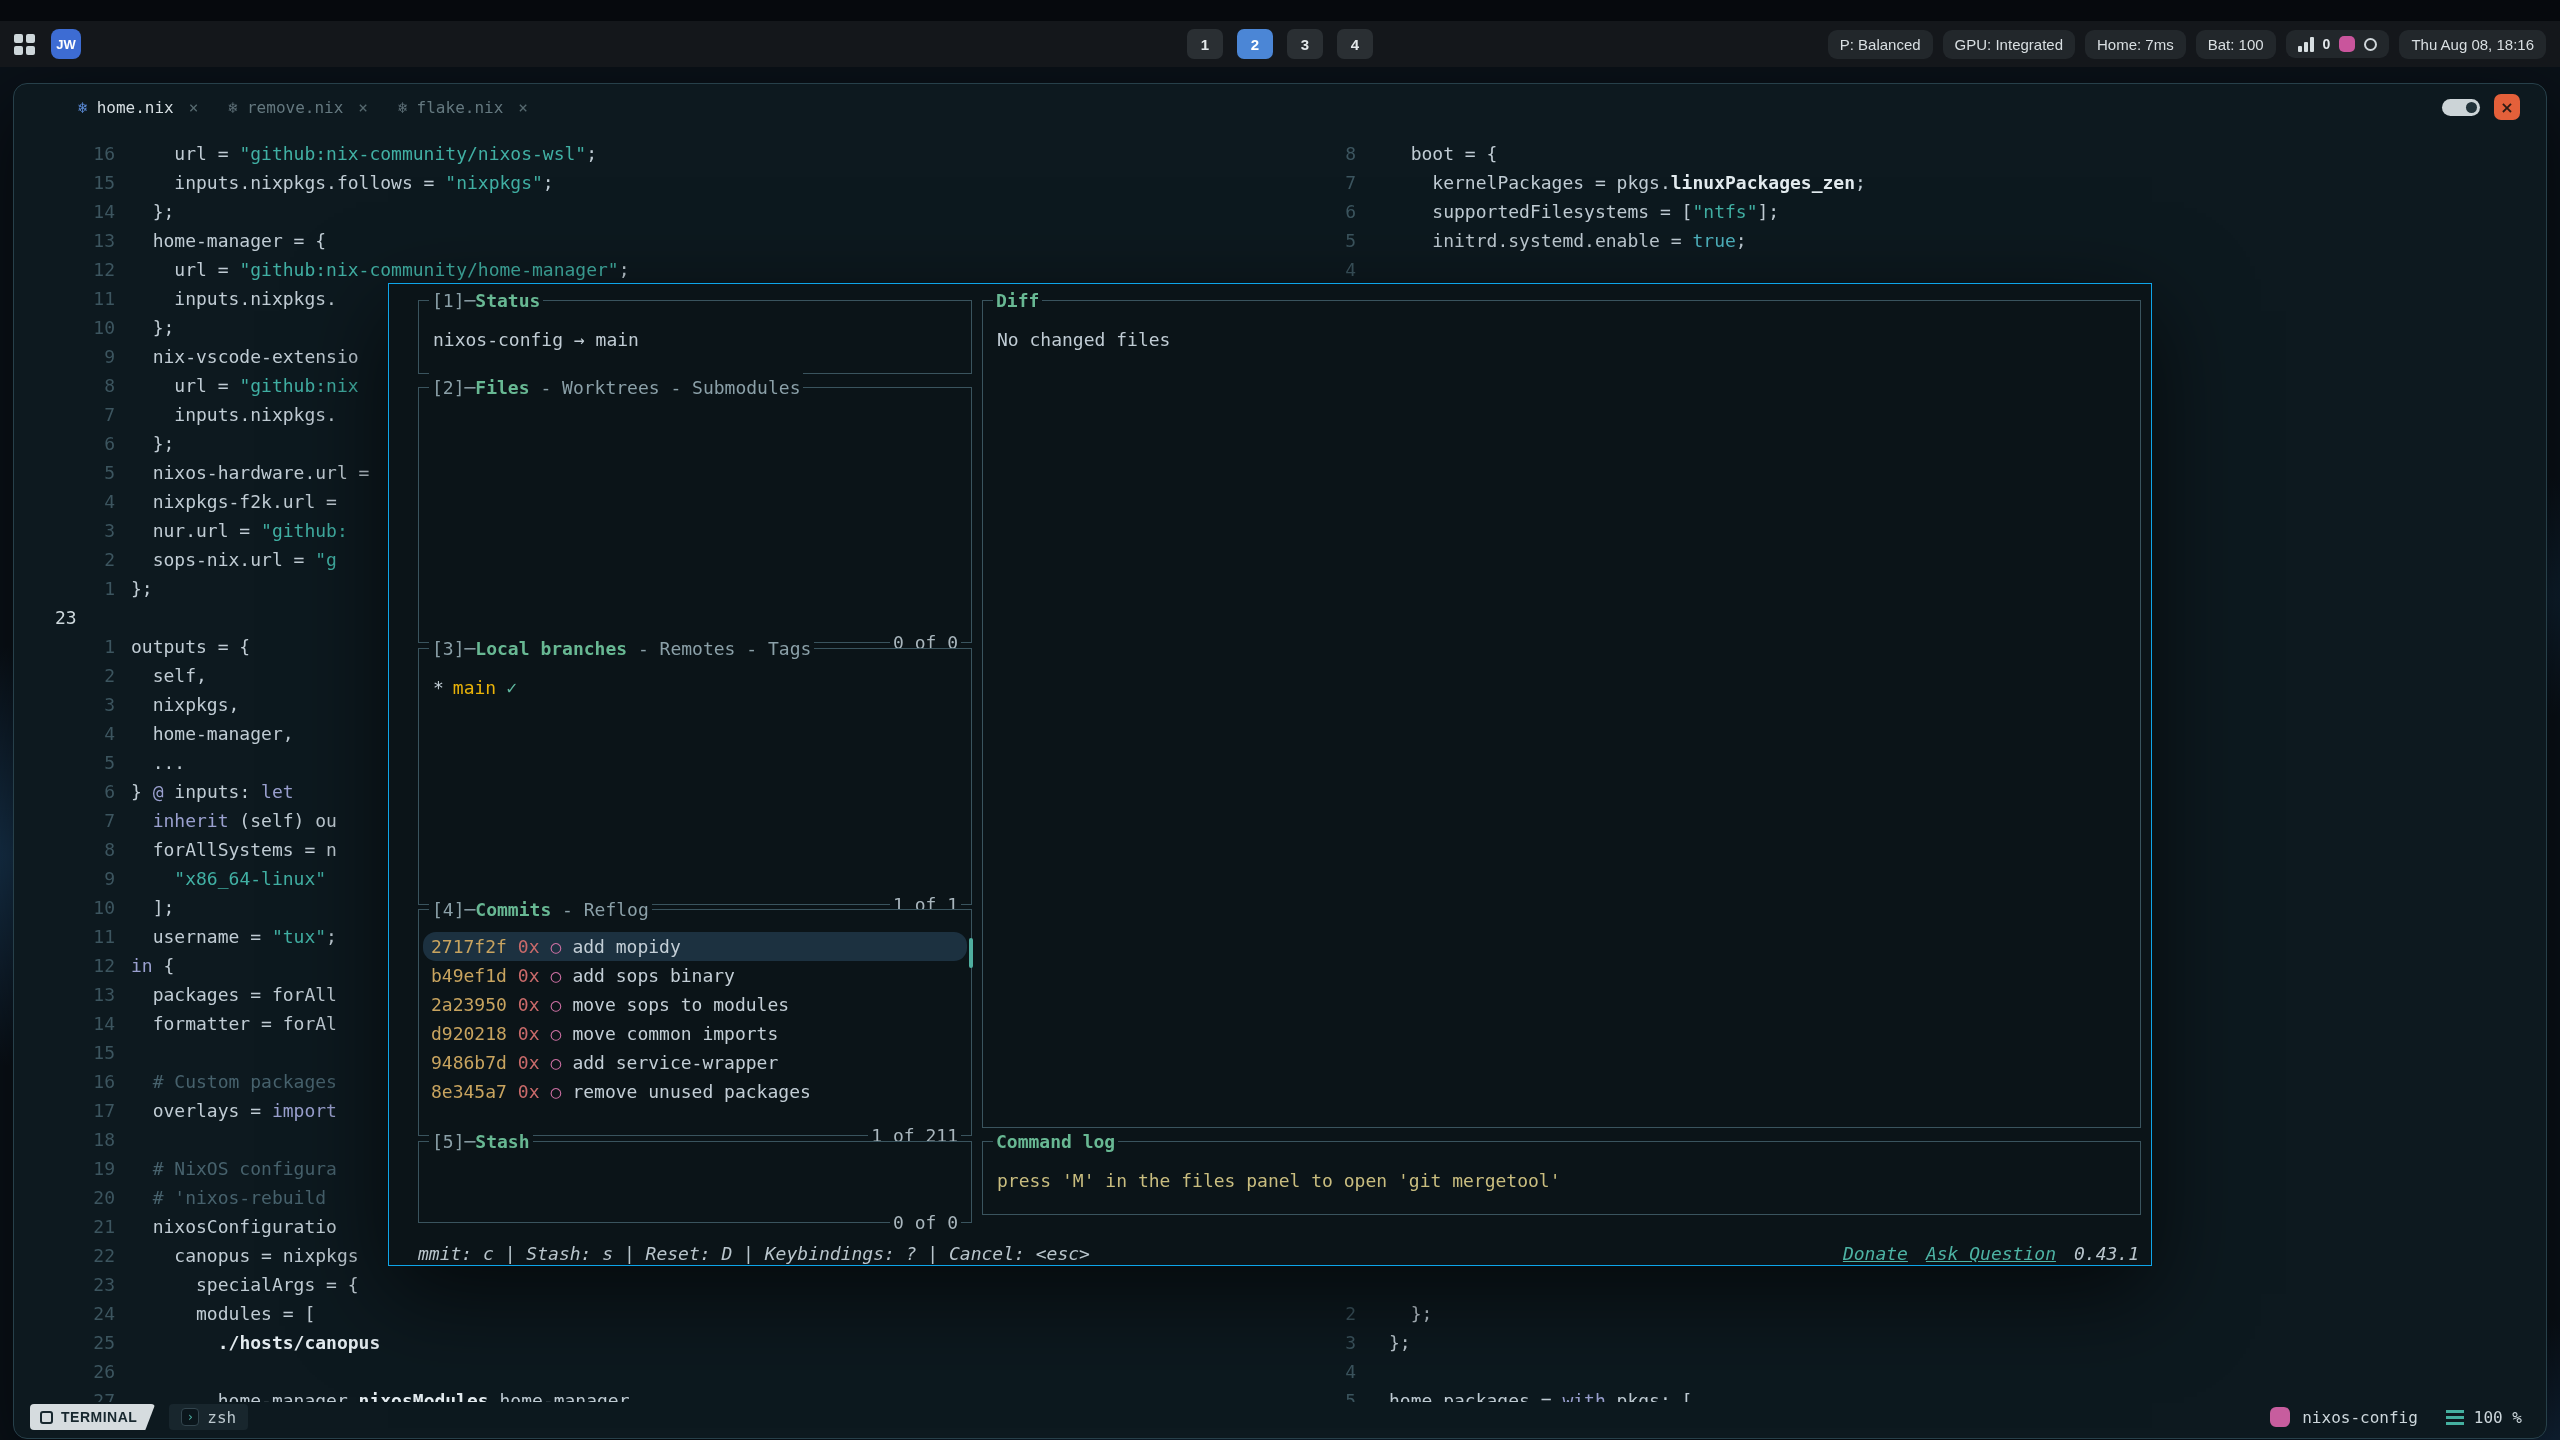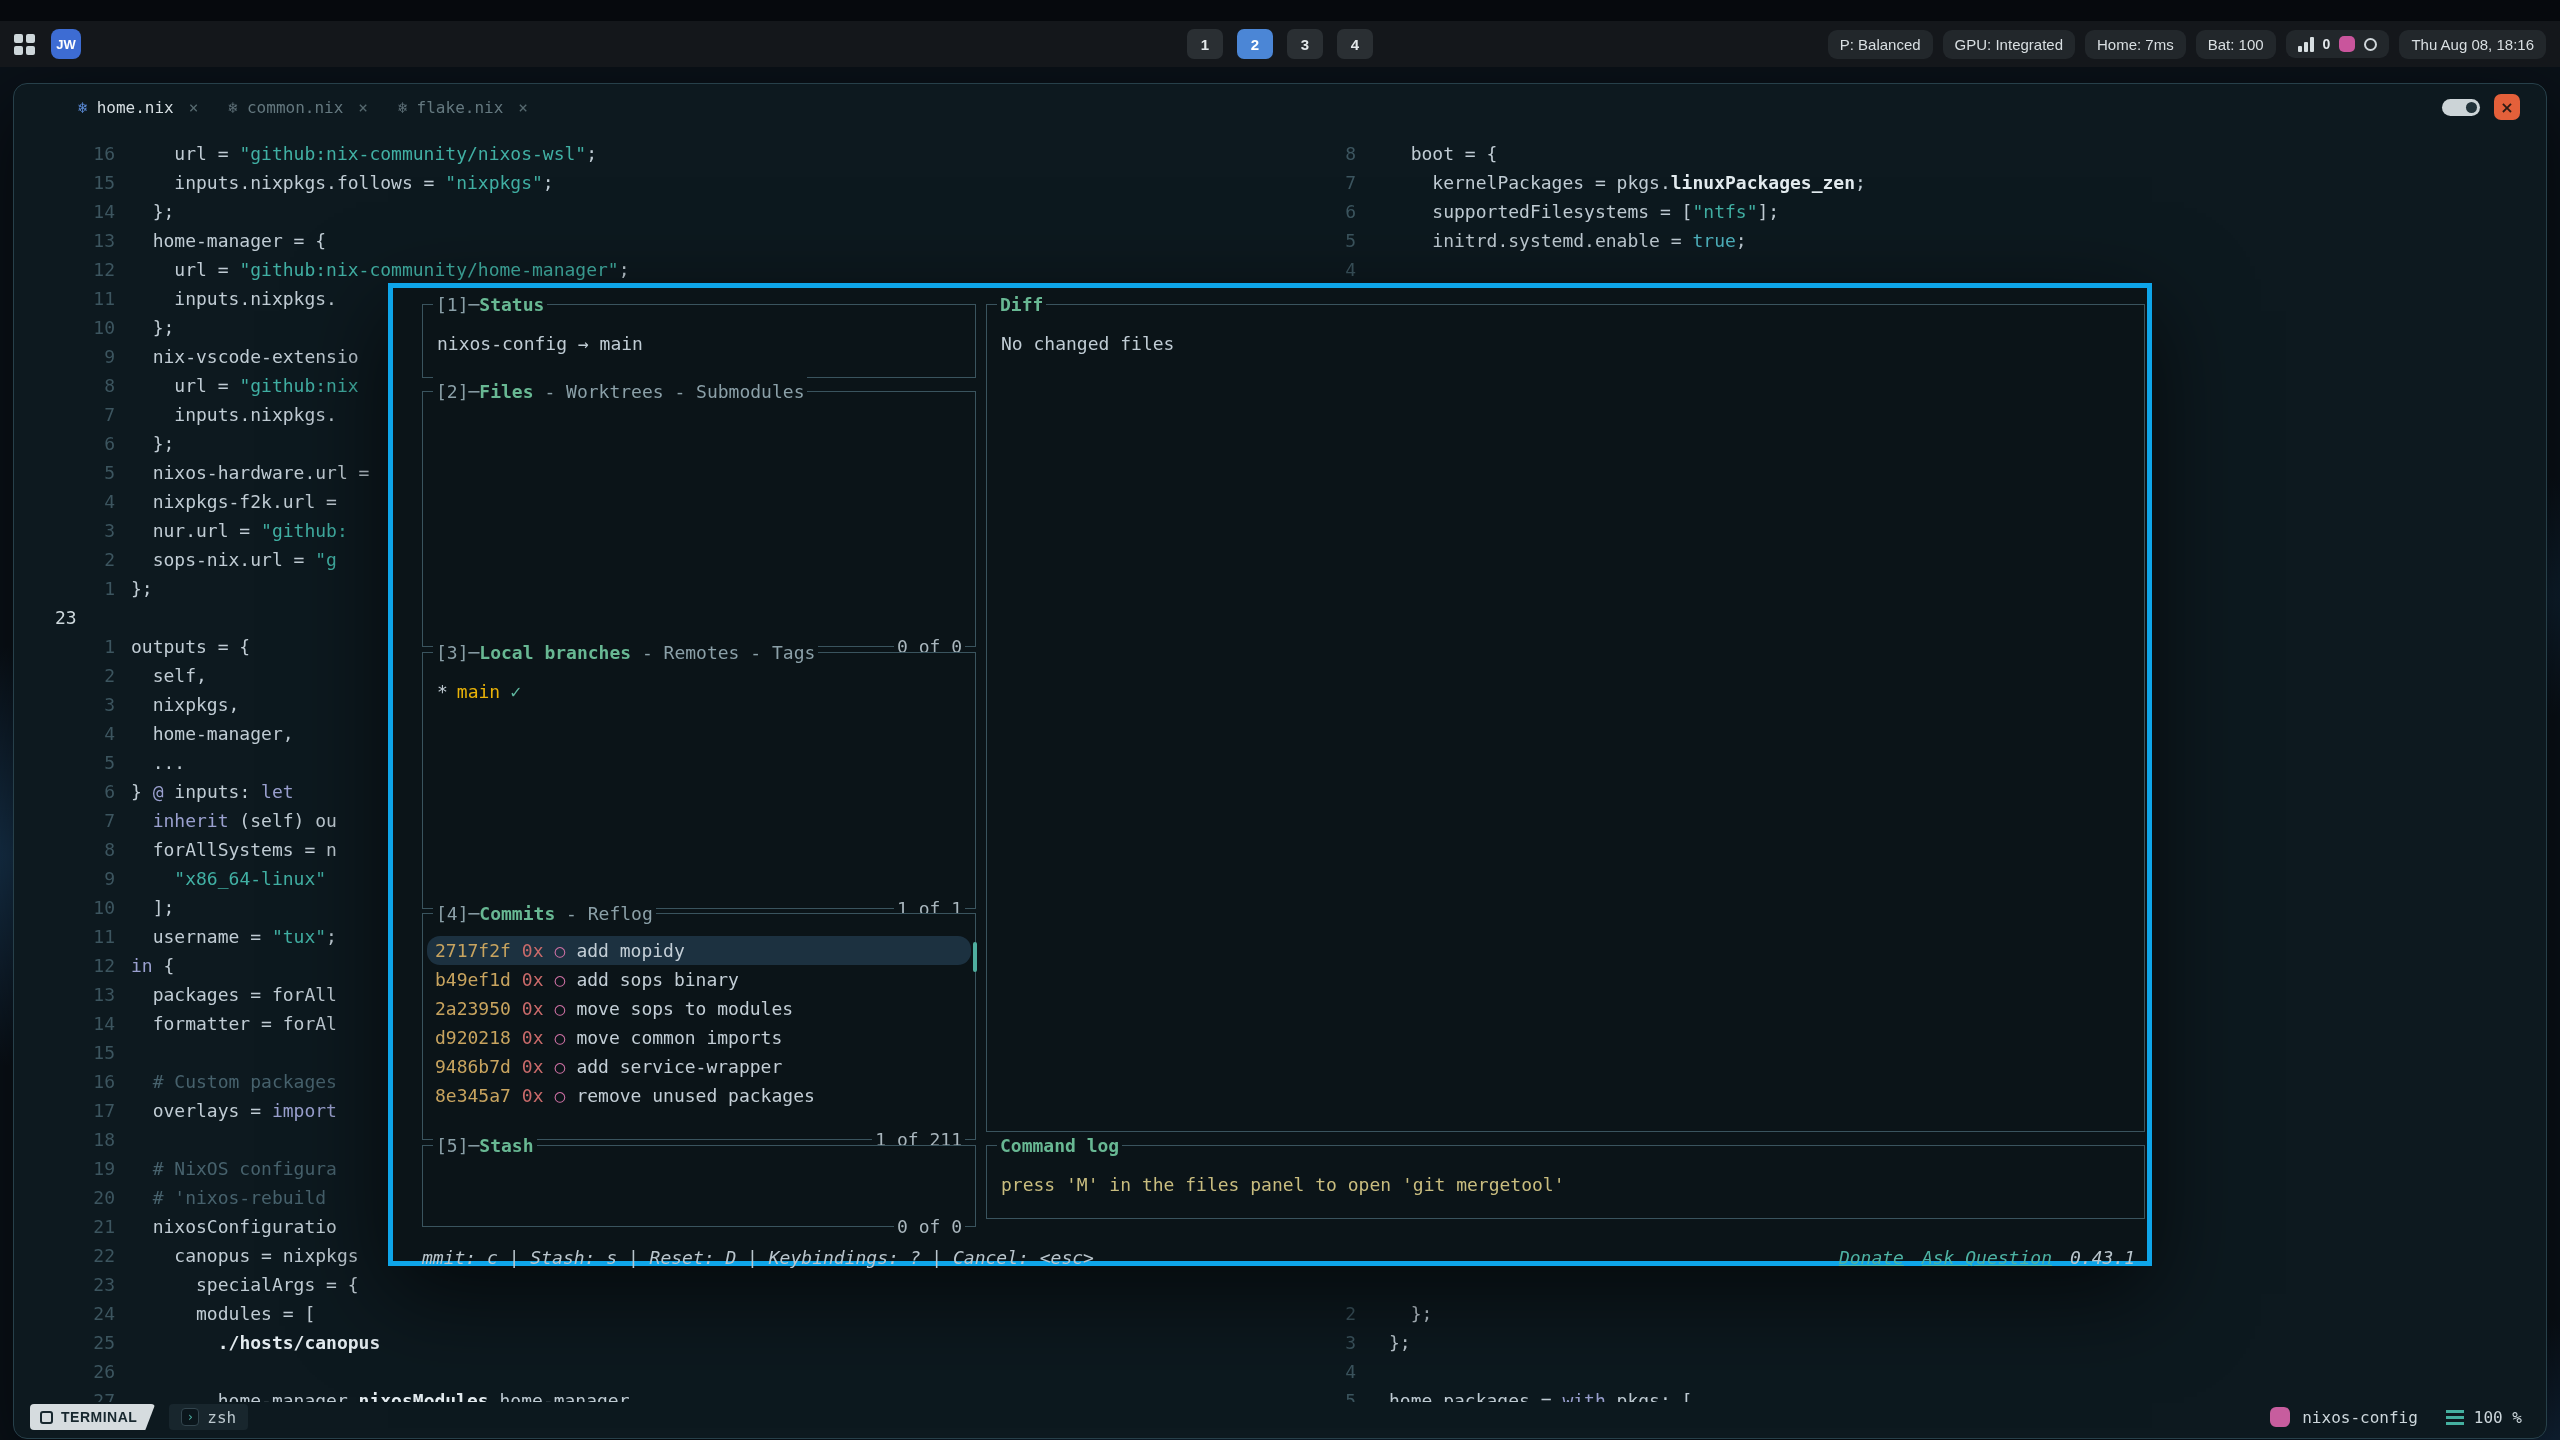--- a/index.html
+++ b/index.html
@@ -68,21 +68,21 @@
   .num { width:101px; text-align:right; color:#3c555f; flex:none; }
   .num.cur { text-align:left; padding-left:41px; color:#cfdade; }
   .code { margin-left:16px; }
   #pane-right-top .num, #pane-right-bottom .num { width:42px; }
   #pane-right-top .code, #pane-right-bottom .code { margin-left:33px; }
   .c-def { color:#c0ccd4; } .c-str { color:#41b0a4; } .c-cm { color:#47626d; }
   .c-kw { color:#9aa0cf; } .c-em { color:#e3ebef; font-weight:600; } .c-bool { color:#4fb4c0; }
 
   
   .lazygit { position:absolute; left:374px; top:199px; width:1764px; height:983px;
-             background:#0b1418; border:5px solid #0ea5e9; box-shadow:0 28px 90px rgba(0,0,0,.65);
+             background:#0b1418; border:1px solid #0ea5e9; box-shadow:0 28px 90px rgba(0,0,0,.65);
              font:18px/29px "DejaVu Sans Mono",monospace; color:#c0ccd4; z-index:20; }
   .lg-panel { position:absolute; border:1px solid #3a545e; background:#0b1418; }
   .lg-title { position:absolute; top:-15px; left:10px; background:#0b1418; padding:0 3px;
               line-height:29px; white-space:pre; }
   .t-pre,.t-rest { color:#8ba0a8; }
   .t-name { color:#68b893; font-weight:600; }
   .lg-count { position:absolute; bottom:-15px; right:10px; background:#0b1418; padding:0 3px;
               line-height:29px; color:#a9b6bd; white-space:pre; }
   .lg-body { padding:24px 14px 0; }
   .lg-line { height:29px; white-space:pre; }
@@ -177,21 +177,21 @@
   <div class="window">
     <div class="tabbar">
       <div class="tabs">
           <div class="tab active">
             <span class="nix-ic">❄</span>
             <span class="tab-label">home.nix</span>
             <span class="tab-close">×</span>
           </div>
           <div class="tab">
             <span class="nix-ic">❄</span>
-            <span class="tab-label">common.nix</span>
+            <span class="tab-label">remove.nix</span>
             <span class="tab-close">×</span>
           </div>
           <div class="tab">
             <span class="nix-ic">❄</span>
             <span class="tab-label">flake.nix</span>
             <span class="tab-close">×</span>
           </div>
         </div>
       <div class="win-controls">
         <div class="pill">

